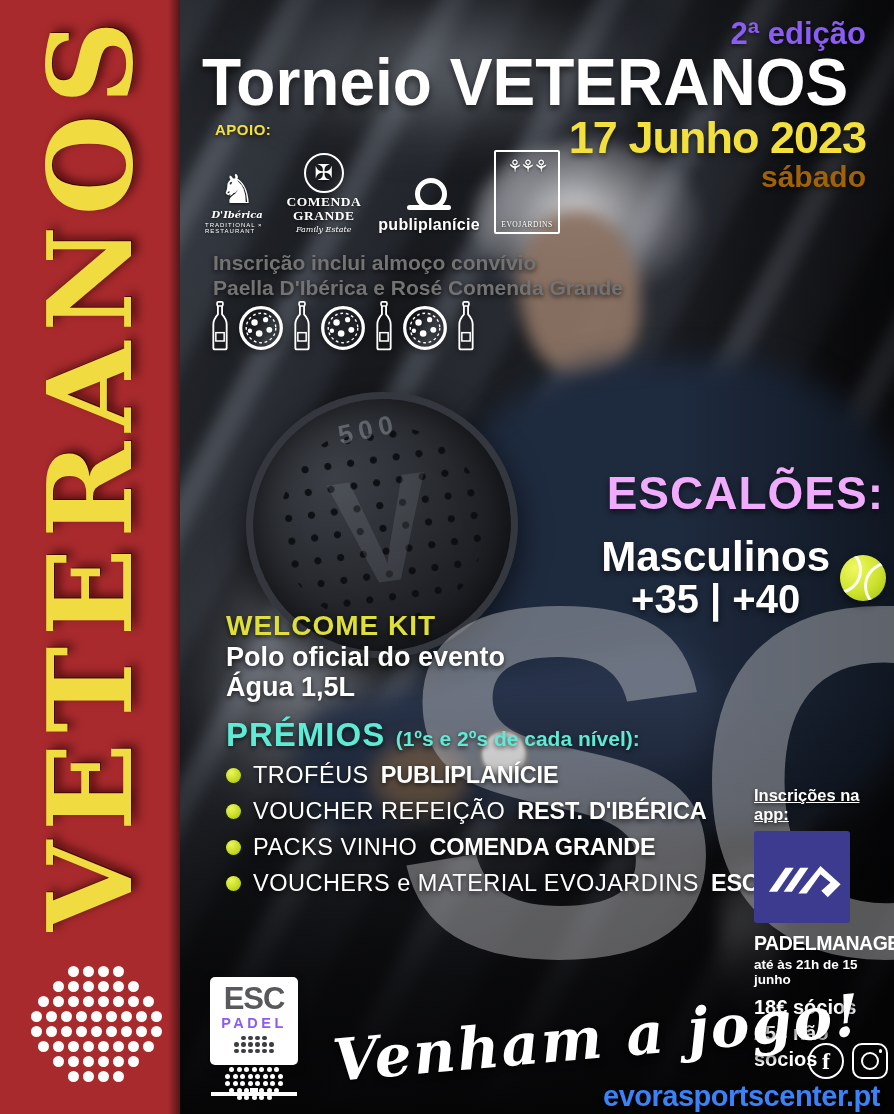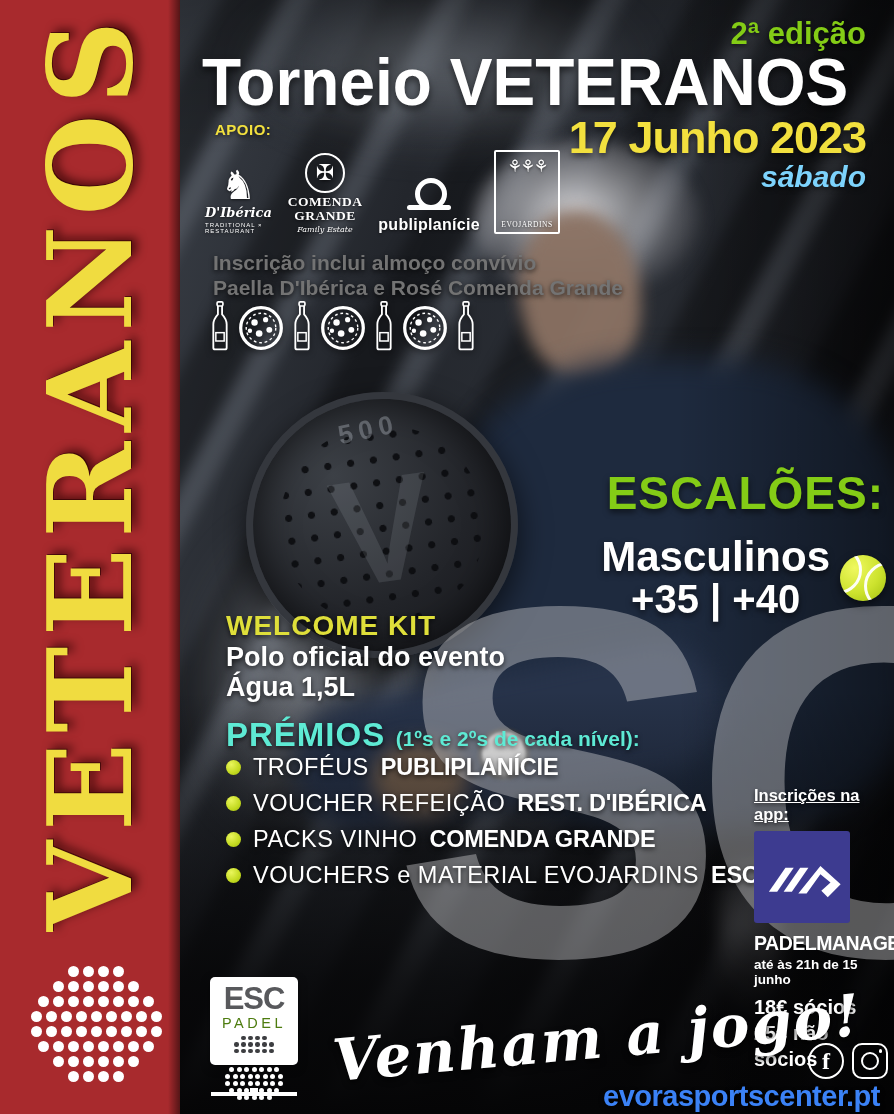--- a/index.html
+++ b/index.html
@@ -56,37 +56,37 @@
   .vword{position:absolute;top:471px;left:50%;transform:translate(-50%,-50%) rotate(-90deg);
      transform-origin:center;white-space:nowrap;font-family:"DejaVu Serif",serif;font-weight:700;
      font-size:116px;letter-spacing:10px;color:#f0dc40;
      text-shadow:4px 6px 10px rgba(40,0,0,.65),1px 1px 0 rgba(70,10,10,.8);}
   .dot-ball{position:absolute;left:36px;top:966px;width:120px;display:flex;flex-direction:column;
      align-items:center;gap:4px;}
   .dot-ball .drow{display:flex;gap:4px;}
   .dot-ball i{width:11px;height:11px;border-radius:50%;background:#fff;display:block;}
 
   
-  .edition{right:28px;top:16px;font-size:31px;font-weight:700;color:#84cc16;
+  .edition{right:28px;top:16px;font-size:31px;font-weight:700;color:#8b5cf6;
      text-shadow:0 2px 4px rgba(0,0,0,.55);}
   .title{left:202px;top:44px;font-size:66px;font-weight:700;color:#fff;letter-spacing:0px;
      white-space:nowrap;text-shadow:0 4px 8px rgba(0,0,0,.55);transform:scaleX(.97);transform-origin:left;}
   .date{right:28px;top:112px;font-size:45px;font-weight:700;color:#f2e03e;letter-spacing:-1px;
      text-shadow:0 3px 6px rgba(0,0,0,.55);}
-  .weekday{right:28px;top:160px;font-size:30px;font-weight:700;color:#7dd3fc;
-     text-shadow:0 2px 5px rgba(0,0,0,.55);font-style:italic;}
+  .weekday{right:28px;top:160px;font-size:30px;font-weight:700;color:#a16207;
+     text-shadow:0 2px 5px rgba(0,0,0,.55);}
 
   
   .apoio{left:215px;top:121px;font-size:15px;font-weight:700;color:#f2e03e;letter-spacing:.5px;
      text-shadow:0 2px 4px rgba(0,0,0,.6);}
   .sponsors{left:205px;top:142px;width:355px;height:92px;display:flex;align-items:flex-end;
      gap:14px;color:#fff;text-shadow:0 1px 3px rgba(0,0,0,.6);}
   .sp{display:flex;flex-direction:column;align-items:center;gap:2px;}
   .sp .horse{font-size:40px;line-height:.9;}
-  .sp .script{font-family:"DejaVu Serif",serif;font-style:italic;font-weight:700;font-size:13px;}
+  .sp .script{font-family:"DejaVu Serif",serif;font-style:italic;font-weight:700;font-size:10px;}
   .sp .tiny{font-size:6px;letter-spacing:1px;}
   .sp .crosscircle{width:36px;height:36px;border:2.5px solid #fff;border-radius:50%;display:flex;
      align-items:center;justify-content:center;font-size:22px;line-height:1;}
   .sp .serifname{font-family:"Liberation Serif",serif;font-size:13.5px;font-weight:700;line-height:1.05;
      text-align:center;letter-spacing:.5px;}
   .sp .estate{font-family:"DejaVu Serif",serif;font-style:italic;font-size:8px;}
   .pp-icon{position:relative;width:44px;height:36px;}
   .pp-icon .ring{position:absolute;left:8px;top:0;width:22px;height:22px;border:5px solid #fff;border-radius:50%;}
   .pp-icon .bar{position:absolute;left:0;bottom:4px;width:44px;height:5px;background:#fff;border-radius:3px;}
   .pp-name{font-size:16px;font-weight:700;letter-spacing:.3px;}
@@ -96,21 +96,21 @@
   .evo-box .evoname{font-family:"Liberation Serif",serif;font-size:7.5px;letter-spacing:.5px;}
 
   
   .insc{left:213px;top:251px;font-size:21px;font-weight:700;color:#737373;line-height:1.18;
      text-shadow:0 2px 5px rgba(0,0,0,.7);}
   .meal-icons{left:210px;top:300px;display:flex;align-items:flex-end;gap:7px;color:#fff;}
   .meal-icons svg{filter:drop-shadow(0 2px 3px rgba(0,0,0,.6));}
 
   
   .escaloes{right:8px;top:466px;display:flex;flex-direction:column;align-items:flex-end;}
-  .esc-title{font-size:46px;font-weight:700;color:#84cc16;letter-spacing:1px;
+  .esc-title{font-size:46px;font-weight:700;color:#f0abfc;letter-spacing:1px;
      text-shadow:0 3px 6px rgba(0,0,0,.6);margin-right:2px;}
   .esc-group{display:flex;align-items:center;gap:10px;margin-top:6px;}
   .esc-texts{text-align:center;color:#fff;text-shadow:0 3px 6px rgba(0,0,0,.6);}
   .esc-label{font-size:42px;font-weight:700;line-height:1.0;}
   .esc-ages{font-size:40px;font-weight:700;line-height:1.05;}
   .tball{width:46px;height:46px;border-radius:50%;position:relative;overflow:hidden;flex:0 0 auto;
      background:radial-gradient(circle at 32% 28%,#eff85f,#cde32e 55%,#a0bd10);
      box-shadow:0 4px 8px rgba(0,0,0,.5);}
   .tball::before,.tball::after{content:"";position:absolute;width:42px;height:42px;border-radius:50%;
      border:3px solid rgba(255,255,255,.95);}
@@ -121,21 +121,21 @@
   .wk{left:226px;top:610px;}
   .wk-title{font-size:28px;font-weight:700;color:#dfdf3a;letter-spacing:1px;
      text-shadow:0 2px 5px rgba(0,0,0,.7);}
   .wk-line{font-size:27px;font-weight:700;color:#fff;line-height:1.12;text-shadow:0 2px 5px rgba(0,0,0,.7);}
 
   
   .prizes{left:226px;top:716px;}
   .pz-head{color:#5eead4;text-shadow:0 2px 5px rgba(0,0,0,.7);}
   .pz-title{font-size:33px;font-weight:700;letter-spacing:1px;}
   .pz-sub{font-size:21px;font-weight:700;margin-left:6px;}
-  .pz-list{margin-top:0;}
+  .pz-list{margin-top:8px;}
   .prize-item{display:flex;align-items:center;gap:12px;margin-bottom:9px;color:#fff;
      text-shadow:0 2px 5px rgba(0,0,0,.7);font-size:23.5px;white-space:nowrap;}
   .bullet-ball{width:15px;height:15px;border-radius:50%;flex:0 0 auto;
      background:radial-gradient(circle at 35% 30%,#eaf65c,#c3da20 60%,#9eb90f);}
   .prize-item .pre{font-weight:400;letter-spacing:.5px;}
   .prize-item b{font-weight:700;letter-spacing:-.2px;}
 
   
   .appbox{left:754px;top:786px;width:134px;color:#fff;}
   .app-label{font-size:16.5px;font-weight:700;text-shadow:0 2px 4px rgba(0,0,0,.7);text-decoration:underline;}
@@ -143,21 +143,21 @@
      justify-content:center;}
   .app-name{font-size:19.5px;font-weight:700;letter-spacing:-.5px;margin-top:9px;}
   .app-deadline{font-size:13.5px;font-weight:700;margin-top:2px;}
   .app-price{font-size:20px;font-weight:700;margin-top:7px;line-height:1.3;}
 
   
   .esc-logo{left:210px;top:977px;width:88px;height:88px;background:#fff;border-radius:5px;
      display:flex;flex-direction:column;align-items:center;padding-top:8px;box-sizing:border-box;
      box-shadow:0 3px 10px rgba(0,0,0,.4);}
   .esc-logo .esc-txt{font-size:31px;font-weight:800;color:#58595c;letter-spacing:-1px;line-height:.9;}
-  .esc-logo .padel-txt{font-size:14.5px;font-weight:400;color:#4d7c0f;letter-spacing:3.5px;margin-top:2px;}
+  .esc-logo .padel-txt{font-size:14.5px;font-weight:700;color:#8b5cf6;letter-spacing:3.5px;margin-top:2px;}
   .esc-dots-top{margin-top:5px;display:flex;flex-direction:column;align-items:center;gap:2px;}
   .esc-dots-top .drow{display:flex;gap:2.5px;}
   .esc-dots-top i{width:4.5px;height:4.5px;border-radius:50%;background:#3d3e41;display:block;}
   .esc-dots-bottom{left:210px;top:1067px;width:88px;display:flex;flex-direction:column;align-items:center;gap:2px;}
   .esc-dots-bottom .drow{display:flex;gap:2.5px;}
   .esc-dots-bottom i{width:5px;height:5px;border-radius:50%;background:#fff;display:block;}
   .esc-baseline{left:211px;top:1092px;width:86px;height:4px;background:#fff;}
   .esc-baseline::before{content:"";position:absolute;left:50%;top:-4px;transform:translateX(-50%);
      width:8px;height:4px;background:#fff;}
 

